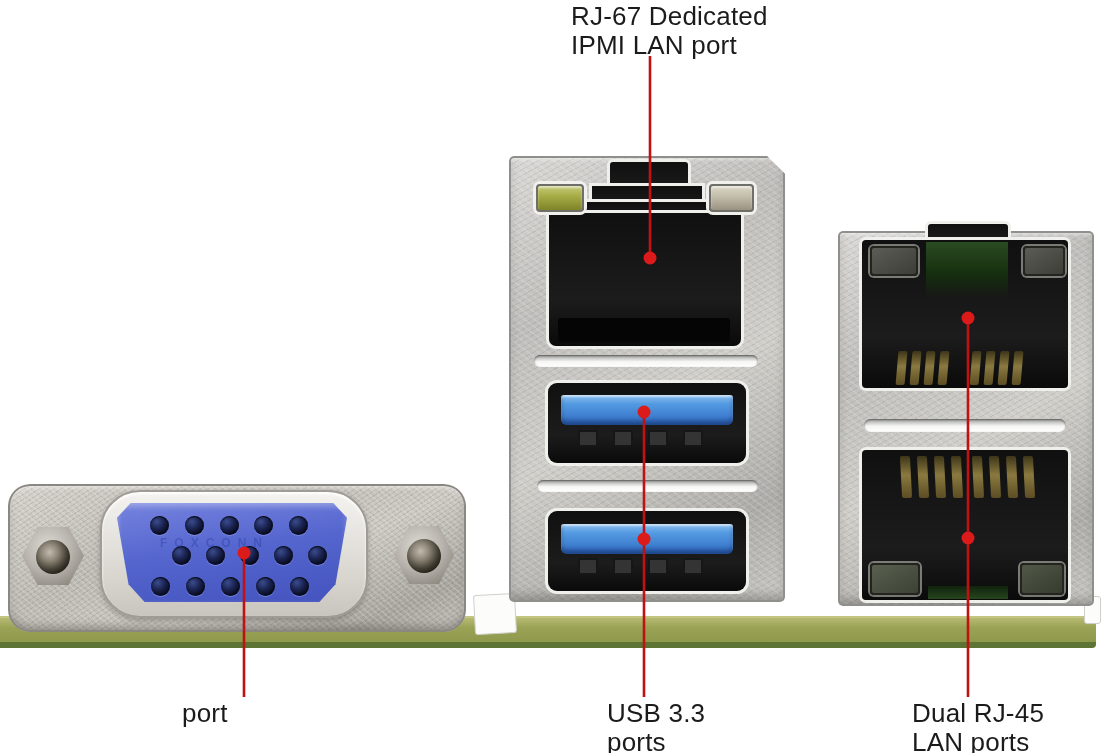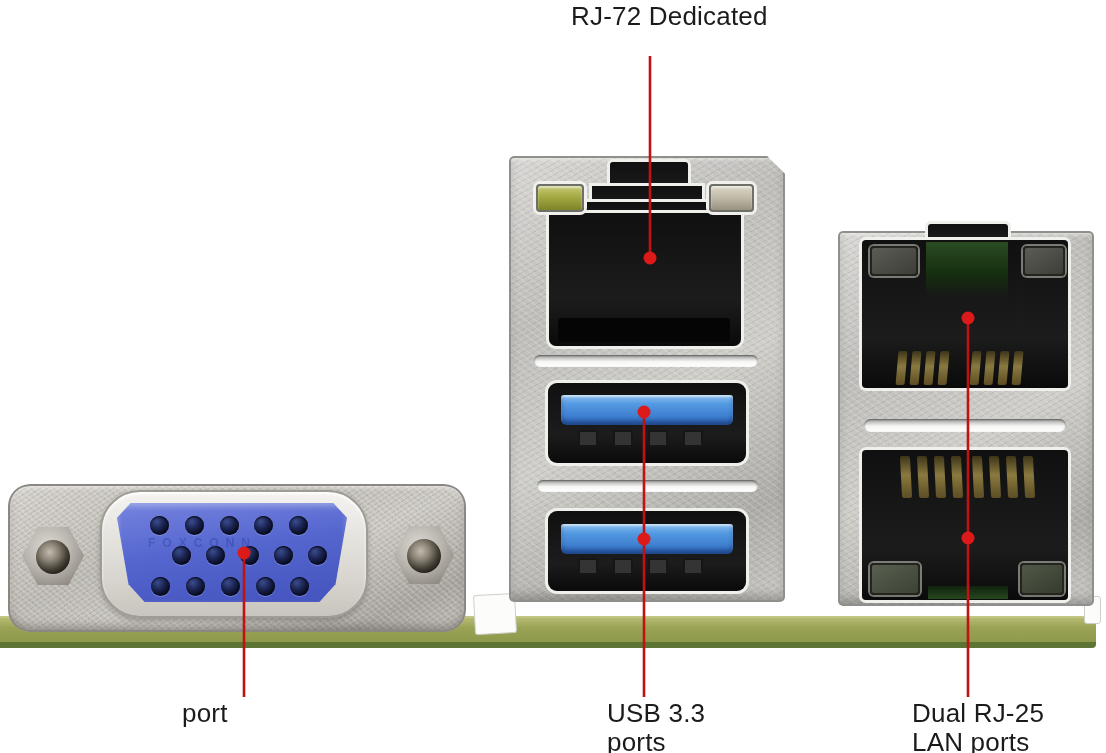--- a/index.html
+++ b/index.html
@@ -111,21 +111,21 @@
 
   <div class="abs" style="left:100px;top:490px;width:264px;height:124px;border-radius:40px;
               background:linear-gradient(#f4f3f0,#d8d5cf 70%,#c8c5bf);
               border:2px solid #9f9b95;box-shadow:0 3px 5px rgba(95,93,88,.45), inset 0 2px 3px #ffffff;"></div>
 
   <div class="abs" style="left:117px;top:503px;width:230px;height:99px;
               clip-path:polygon(6% 0,94% 0,100% 15%,95% 82%,88% 100%,12% 100%,5% 82%,0 15%);
               background:linear-gradient(172deg,#7583de 0%,#5566cf 45%,#4453bd 100%);
               box-shadow:inset 0 3px 6px rgba(255,255,255,.35);"></div>
 
-  <div class="molded" style="left:148px;top:536px;">FOXCONN</div>
+  <div class="molded" style="left:160px;top:536px;">FOXCONN</div>
 
   <span class="hole" style="left:150px;top:516px;"></span>
   <span class="hole" style="left:185px;top:516px;"></span>
   <span class="hole" style="left:220px;top:516px;"></span>
   <span class="hole" style="left:254px;top:516px;"></span>
   <span class="hole" style="left:289px;top:516px;"></span>
   <span class="hole" style="left:172px;top:546px;"></span>
   <span class="hole" style="left:206px;top:546px;"></span>
   <span class="hole" style="left:240px;top:546px;"></span>
   <span class="hole" style="left:274px;top:546px;"></span>
@@ -212,27 +212,28 @@
       <circle cx="650" cy="258" r="6.5"></circle>
       <circle cx="244" cy="553" r="6.5"></circle>
       <circle cx="644" cy="412" r="6.5"></circle>
       <circle cx="644" cy="539" r="6.5"></circle>
       <circle cx="968" cy="318" r="6.5"></circle>
       <circle cx="968" cy="538" r="6.5"></circle>
     </g>
   </svg>
 
   <div class="label" style="left:571px;top:2px;">
-    <div>RJ-72 Dedicated</div>
+    <div>RJ-67 Dedicated</div>
+    <div>IPMI LAN port</div>
   </div>
   <div class="label" style="left:182px;top:699px;">
     <div>port</div>
   </div>
   <div class="label" style="left:607px;top:699px;">
     <div>USB 3.3</div>
     <div>ports</div>
   </div>
   <div class="label" style="left:912px;top:699px;">
-    <div>Dual RJ-25</div>
+    <div>Dual RJ-45</div>
     <div>LAN ports</div>
   </div>
 
 </div>
 
 </body></html>

